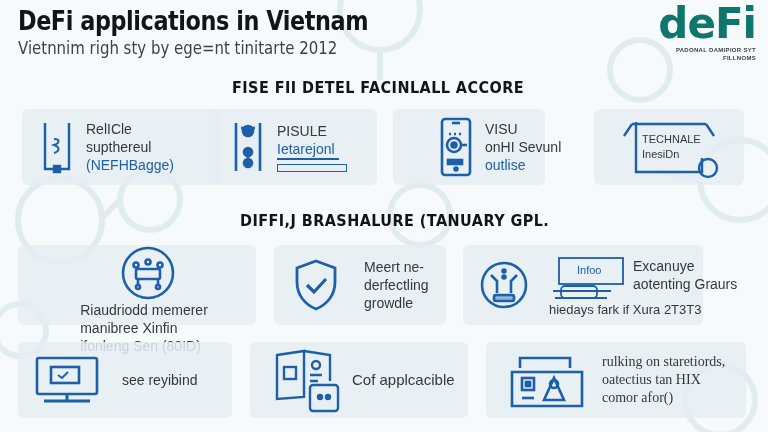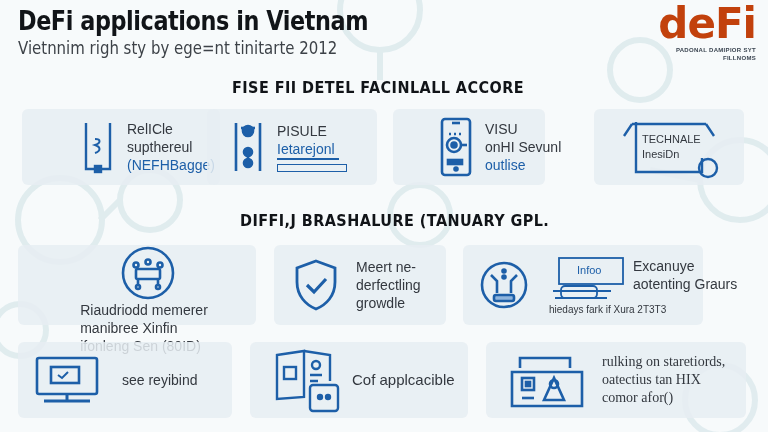--- a/index.html
+++ b/index.html
@@ -23,21 +23,21 @@
     .subtitle {
       left: 18px; top: 38px;
       font-size: 17px; color: #3d4248;
       font-family: "DejaVu Sans", sans-serif;
       transform: scaleX(0.88); transform-origin: left;
     }
     .logo {
       right: 12px; top: 2px; text-align: right; width: 110px;
     }
     .logo-word {
-      font-size: 42px; font-weight: bold; color: #c2410c;
+      font-size: 42px; font-weight: bold; color: #0f766e;
       font-family: "DejaVu Sans", sans-serif; letter-spacing: -1px; line-height: 44px;
     }
     .logo-sub {
       font-size: 6px; color: #3a4450; font-weight: bold; letter-spacing: 0.3px; line-height: 8px;
     }
 
     .section-head {
       font-weight: bold; font-size: 16px; color: #111418;
       font-family: "DejaVu Sans", sans-serif; letter-spacing: 0.5px;
       transform: scaleX(0.9); transform-origin: left;
@@ -79,21 +79,21 @@
 <div class="layer subtitle">Vietnnim righ sty by ege=nt tinitarte 2012</div>
 
 <div class="layer logo">
   <div class="logo-word">deFi</div>
   <div class="logo-sub">PADONAL DAMIPIOR SYT</div>
   <div class="logo-sub">FILLNOMS</div>
 </div>
 
 <div class="layer section-head sec1">FISE FII DETEL FACINLALL ACCORE</div>
 
-<div class="card" style="left:22px; top:109px; width:198px; height:76px;padding-left:41px;">
+<div class="card" style="left:22px; top:109px; width:198px; height:76px;">
   <div class="icon" style="width:50px; margin-left:10px;">
     <svg width="34" height="56" viewBox="0 0 34 56" fill="none" stroke="#1d5fa8" stroke-width="2.4">
       <path d="M5 4 V50 H29 V4"></path>
       <rect x="14" y="47" width="6" height="6" fill="#1d5fa8"></rect>
       <path d="M14 20 c6 0 6 4 0 6 c6 2 6 6 0 8" stroke-width="2"></path>
     </svg>
   </div>
   <div class="text" style="margin-left:4px;">
     <span>RelICle</span>
     <span>supthereul</span>
@@ -176,21 +176,21 @@
   </div>
 </div>
 
 <div class="card" style="left:274px; top:245px; width:172px; height:80px;">
   <div class="icon" style="width:48px; margin-left:18px;">
     <svg width="46" height="54" viewBox="0 0 46 54" fill="none" stroke="#1d5fa8" stroke-width="2.8">
       <path d="M23 3 L42 10 V24 C42 38 33 47 23 51 C13 47 4 38 4 24 V10 Z"></path>
       <path d="M14 27 L21 34 L33 21" stroke-width="3.2"></path>
     </svg>
   </div>
-  <div class="text" style="margin-left:16px;">
+  <div class="text" style="margin-left:24px;">
     <span>Meert ne-</span>
     <span>derfectling</span>
     <span>growdle</span>
   </div>
 </div>
 
 <div class="card" style="left:463px; top:245px; width:240px; height:80px;">
   <div class="icon" style="width:50px; margin-left:16px;">
     <svg width="50" height="56" viewBox="0 0 50 56" fill="none" stroke="#1d5fa8" stroke-width="2.6">
       <circle cx="25" cy="28" r="22"></circle>
@@ -205,21 +205,21 @@
       <rect x="12" y="3" width="64" height="26"></rect>
       <path d="M6 36 H64 M8 43 H60"></path>
       <rect x="14" y="31" width="36" height="12" rx="4"></rect>
       <text x="30" y="19" font-size="11" fill="#1d5fa8" stroke="none" font-family="Liberation Sans, sans-serif">Infoo</text>
     </svg>
   </div>
   <div class="text" style="position:absolute; left:170px; top:12px;">
     <span>Excanuye</span>
     <span>aotenting Graurs</span>
   </div>
-  <div class="text" style="position:absolute; left:86px; top:56px; font-size:10px;">
+  <div class="text" style="position:absolute; left:86px; top:56px; font-size:13px;">
     <span>hiedays fark if Xura 2T3T3</span>
   </div>
 </div>
 
 <div class="card" style="left:18px; top:342px; width:214px; height:76px;">
   <div class="icon" style="width:66px; margin-left:16px;">
     <svg width="66" height="50" viewBox="0 0 66 50" fill="none" stroke="#1d5fa8" stroke-width="2.6">
       <rect x="3" y="3" width="60" height="36" rx="2"></rect>
       <rect x="17" y="12" width="28" height="16"></rect>
       <path d="M24 20 L28 23 L34 17" stroke-width="2"></path>

